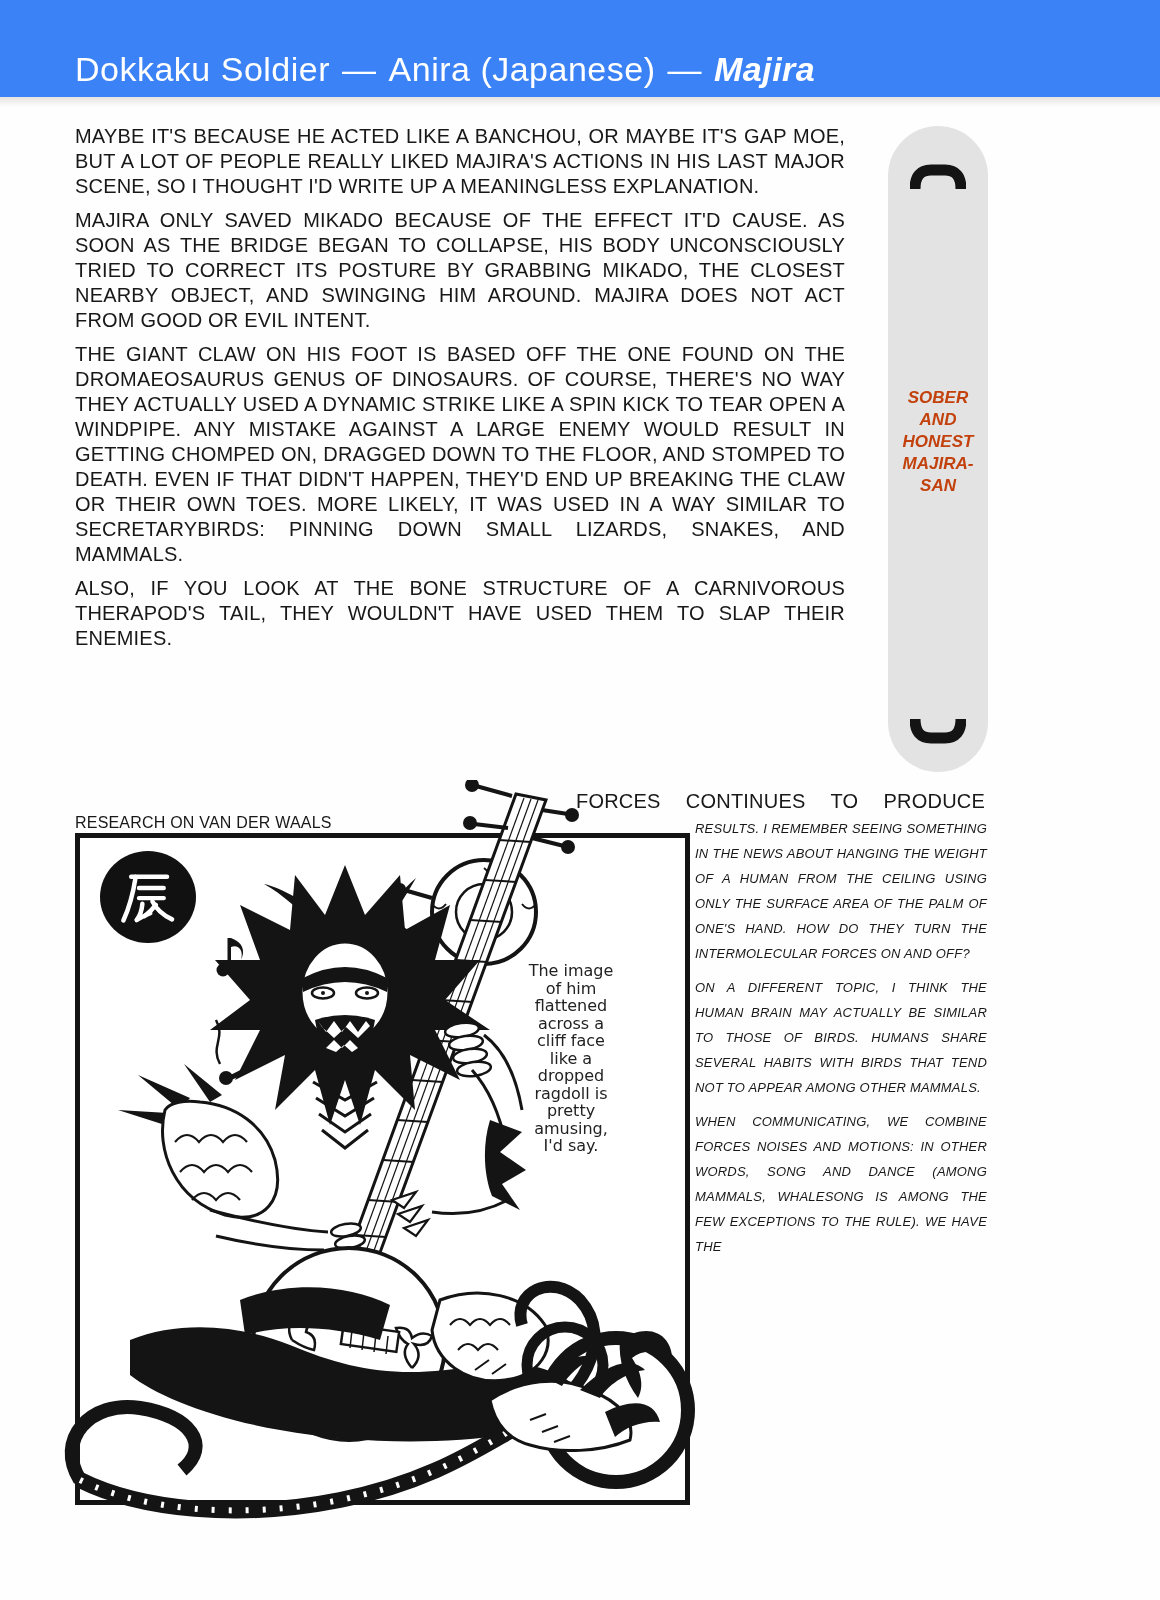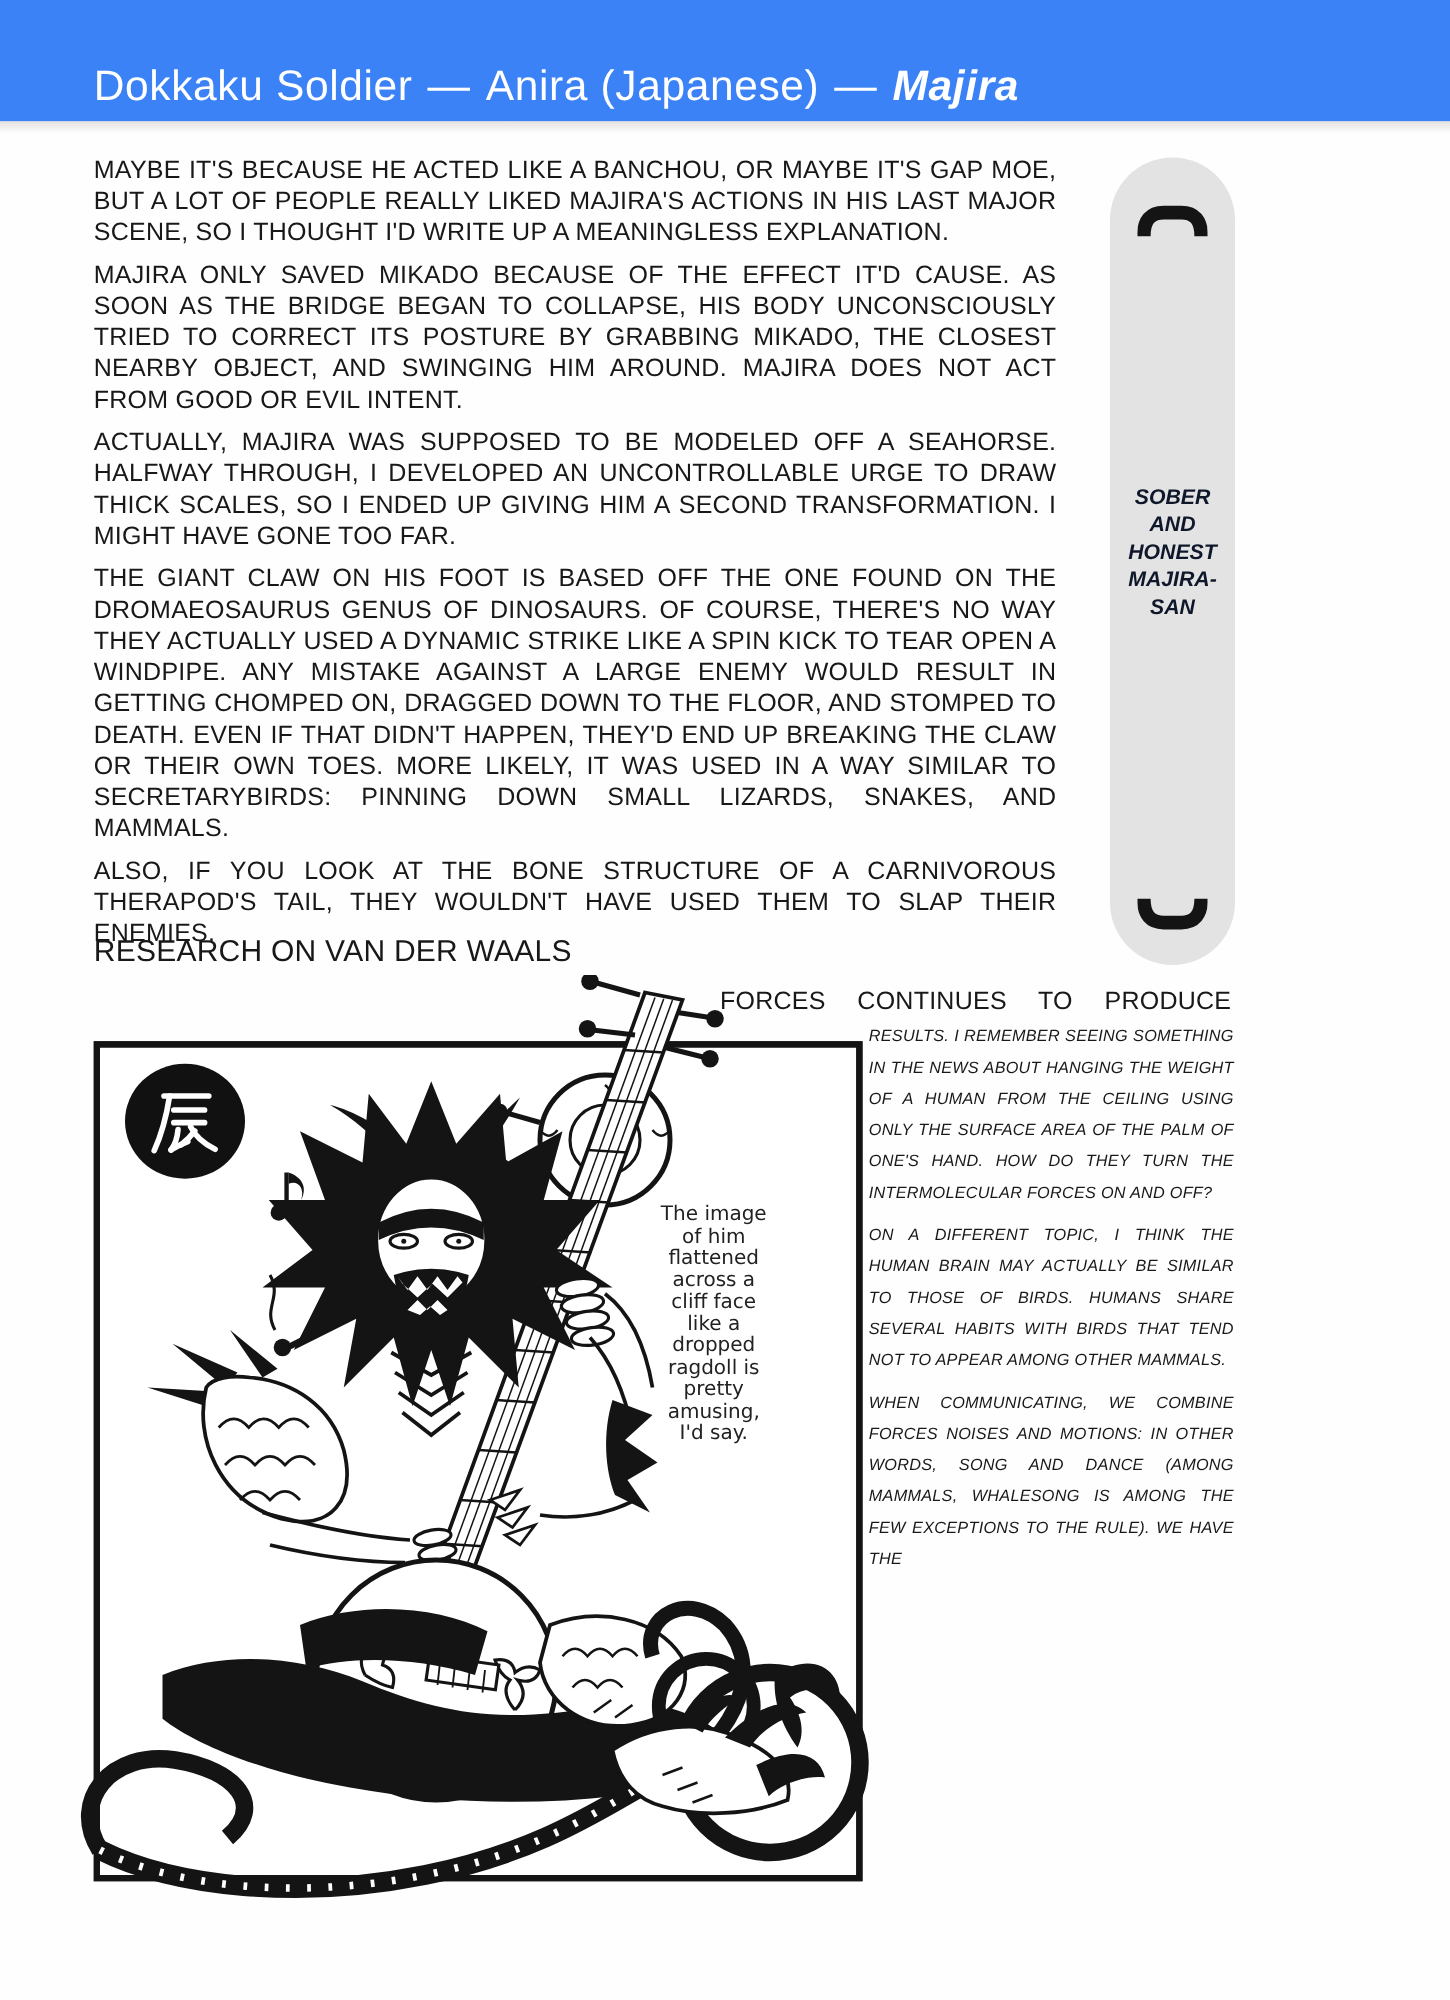--- a/index.html
+++ b/index.html
@@ -13,34 +13,34 @@
   .title{position:absolute;left:75px;bottom:8px;font-size:34px;color:#fff;letter-spacing:.5px;white-space:nowrap;}
   .title .dash{padding:0 12px;font-weight:400;}
   .title .majira{font-weight:bold;font-style:italic;}
 
   
   .left-col{position:absolute;left:75px;top:124px;width:770px;
         font-size:20px;line-height:25px;text-align:justify;letter-spacing:.2px;}
   .left-col p{margin:0 0 9px 0;}
 
   
-  .research-left{position:absolute;left:75px;top:748px;font-size:24px;letter-spacing:.2px;white-space:nowrap;}
+  .research-left{position:absolute;left:75px;top:814px;font-size:16px;letter-spacing:.2px;white-space:nowrap;}
   .research-right{position:absolute;left:576px;top:790px;width:409px;font-size:20px;letter-spacing:.2px;
         text-align:justify;text-align-last:justify;}
 
   
   .right-col{position:absolute;left:695px;top:816px;width:292px;
         font-size:13px;line-height:25px;text-align:justify;letter-spacing:.2px;font-style:italic;}
   .right-col p{margin:0 0 9px 0;}
 
   
   .capsule{position:absolute;left:888px;top:126px;width:100px;height:646px;background:#e3e3e3;
         border-radius:50px;display:flex;align-items:center;justify-content:center;}
   .capsule-label{font-size:17px;line-height:22px;font-style:italic;font-weight:bold;
-        text-align:center;width:84px;margin-top:-14px;color:#0f172a;}
+        text-align:center;width:84px;margin-top:-14px;color:#c2410c;}
   .bracket{position:absolute;left:22px;width:56px;height:26px;}
   .bracket.top{top:38px;}
   .bracket.bottom{bottom:28px;transform:scaleY(-1);}
 
   
   .frame{position:absolute;left:75px;top:833px;width:615px;height:672px;
         border:5px solid #141414;box-sizing:border-box;background:#fff;z-index:1;}
   .art{position:absolute;left:60px;top:780px;width:650px;height:800px;z-index:2;pointer-events:none;}
   .caption{position:absolute;left:505px;top:962px;width:132px;z-index:3;
         font-family:"DejaVu Sans",sans-serif;font-size:16px;line-height:17.5px;
@@ -56,21 +56,20 @@
 
   <div class="header">
     <div class="title">
       <span>Dokkaku Soldier</span><span class="dash">—</span><span>Anira (Japanese)</span><span class="dash">—</span><span class="majira">Majira</span>
     </div>
   </div>
 
   <section class="left-col">
     <p>MAYBE IT'S BECAUSE HE ACTED LIKE A BANCHOU, OR MAYBE IT'S GAP MOE, BUT A LOT OF PEOPLE REALLY LIKED MAJIRA'S ACTIONS IN HIS LAST MAJOR SCENE, SO I THOUGHT I'D WRITE UP A MEANINGLESS EXPLANATION.</p>
     <p>MAJIRA ONLY SAVED MIKADO BECAUSE OF THE EFFECT IT'D CAUSE. AS SOON AS THE BRIDGE BEGAN TO COLLAPSE, HIS BODY UNCONSCIOUSLY TRIED TO CORRECT ITS POSTURE BY GRABBING MIKADO, THE CLOSEST NEARBY OBJECT, AND SWINGING HIM AROUND. MAJIRA DOES NOT ACT FROM GOOD OR EVIL INTENT.</p>
-    <p>ACTUALLY, MAJIRA WAS SUPPOSED TO BE MODELED OFF A SEAHORSE. HALFWAY THROUGH, I DEVELOPED AN UNCONTROLLABLE URGE TO DRAW THICK SCALES, SO I ENDED UP GIVING HIM A SECOND TRANSFORMATION. I MIGHT HAVE GONE TOO FAR.</p>
     <p>THE GIANT CLAW ON HIS FOOT IS BASED OFF THE ONE FOUND ON THE DROMAEOSAURUS GENUS OF DINOSAURS. OF COURSE, THERE'S NO WAY THEY ACTUALLY USED A DYNAMIC STRIKE LIKE A SPIN KICK TO TEAR OPEN A WINDPIPE. ANY MISTAKE AGAINST A LARGE ENEMY WOULD RESULT IN GETTING CHOMPED ON, DRAGGED DOWN TO THE FLOOR, AND STOMPED TO DEATH. EVEN IF THAT DIDN'T HAPPEN, THEY'D END UP BREAKING THE CLAW OR THEIR OWN TOES. MORE LIKELY, IT WAS USED IN A WAY SIMILAR TO SECRETARYBIRDS: PINNING DOWN SMALL LIZARDS, SNAKES, AND MAMMALS.</p>
     <p>ALSO, IF YOU LOOK AT THE BONE STRUCTURE OF A CARNIVOROUS THERAPOD'S TAIL, THEY WOULDN'T HAVE USED THEM TO SLAP THEIR ENEMIES.</p>
   </section>
 
   <div class="research-left">RESEARCH ON VAN DER WAALS</div>
   <div class="research-right">FORCES CONTINUES TO PRODUCE</div>
 
   <section class="right-col">
     <p>RESULTS. I REMEMBER SEEING SOMETHING IN THE NEWS ABOUT HANGING THE WEIGHT OF A HUMAN FROM THE CEILING USING ONLY THE SURFACE AREA OF THE PALM OF ONE'S HAND. HOW DO THEY TURN THE INTERMOLECULAR FORCES ON AND OFF?</p>
     <p>ON A DIFFERENT TOPIC, I THINK THE HUMAN BRAIN MAY ACTUALLY BE SIMILAR TO THOSE OF BIRDS. HUMANS SHARE SEVERAL HABITS WITH BIRDS THAT TEND NOT TO APPEAR AMONG OTHER MAMMALS.</p>

